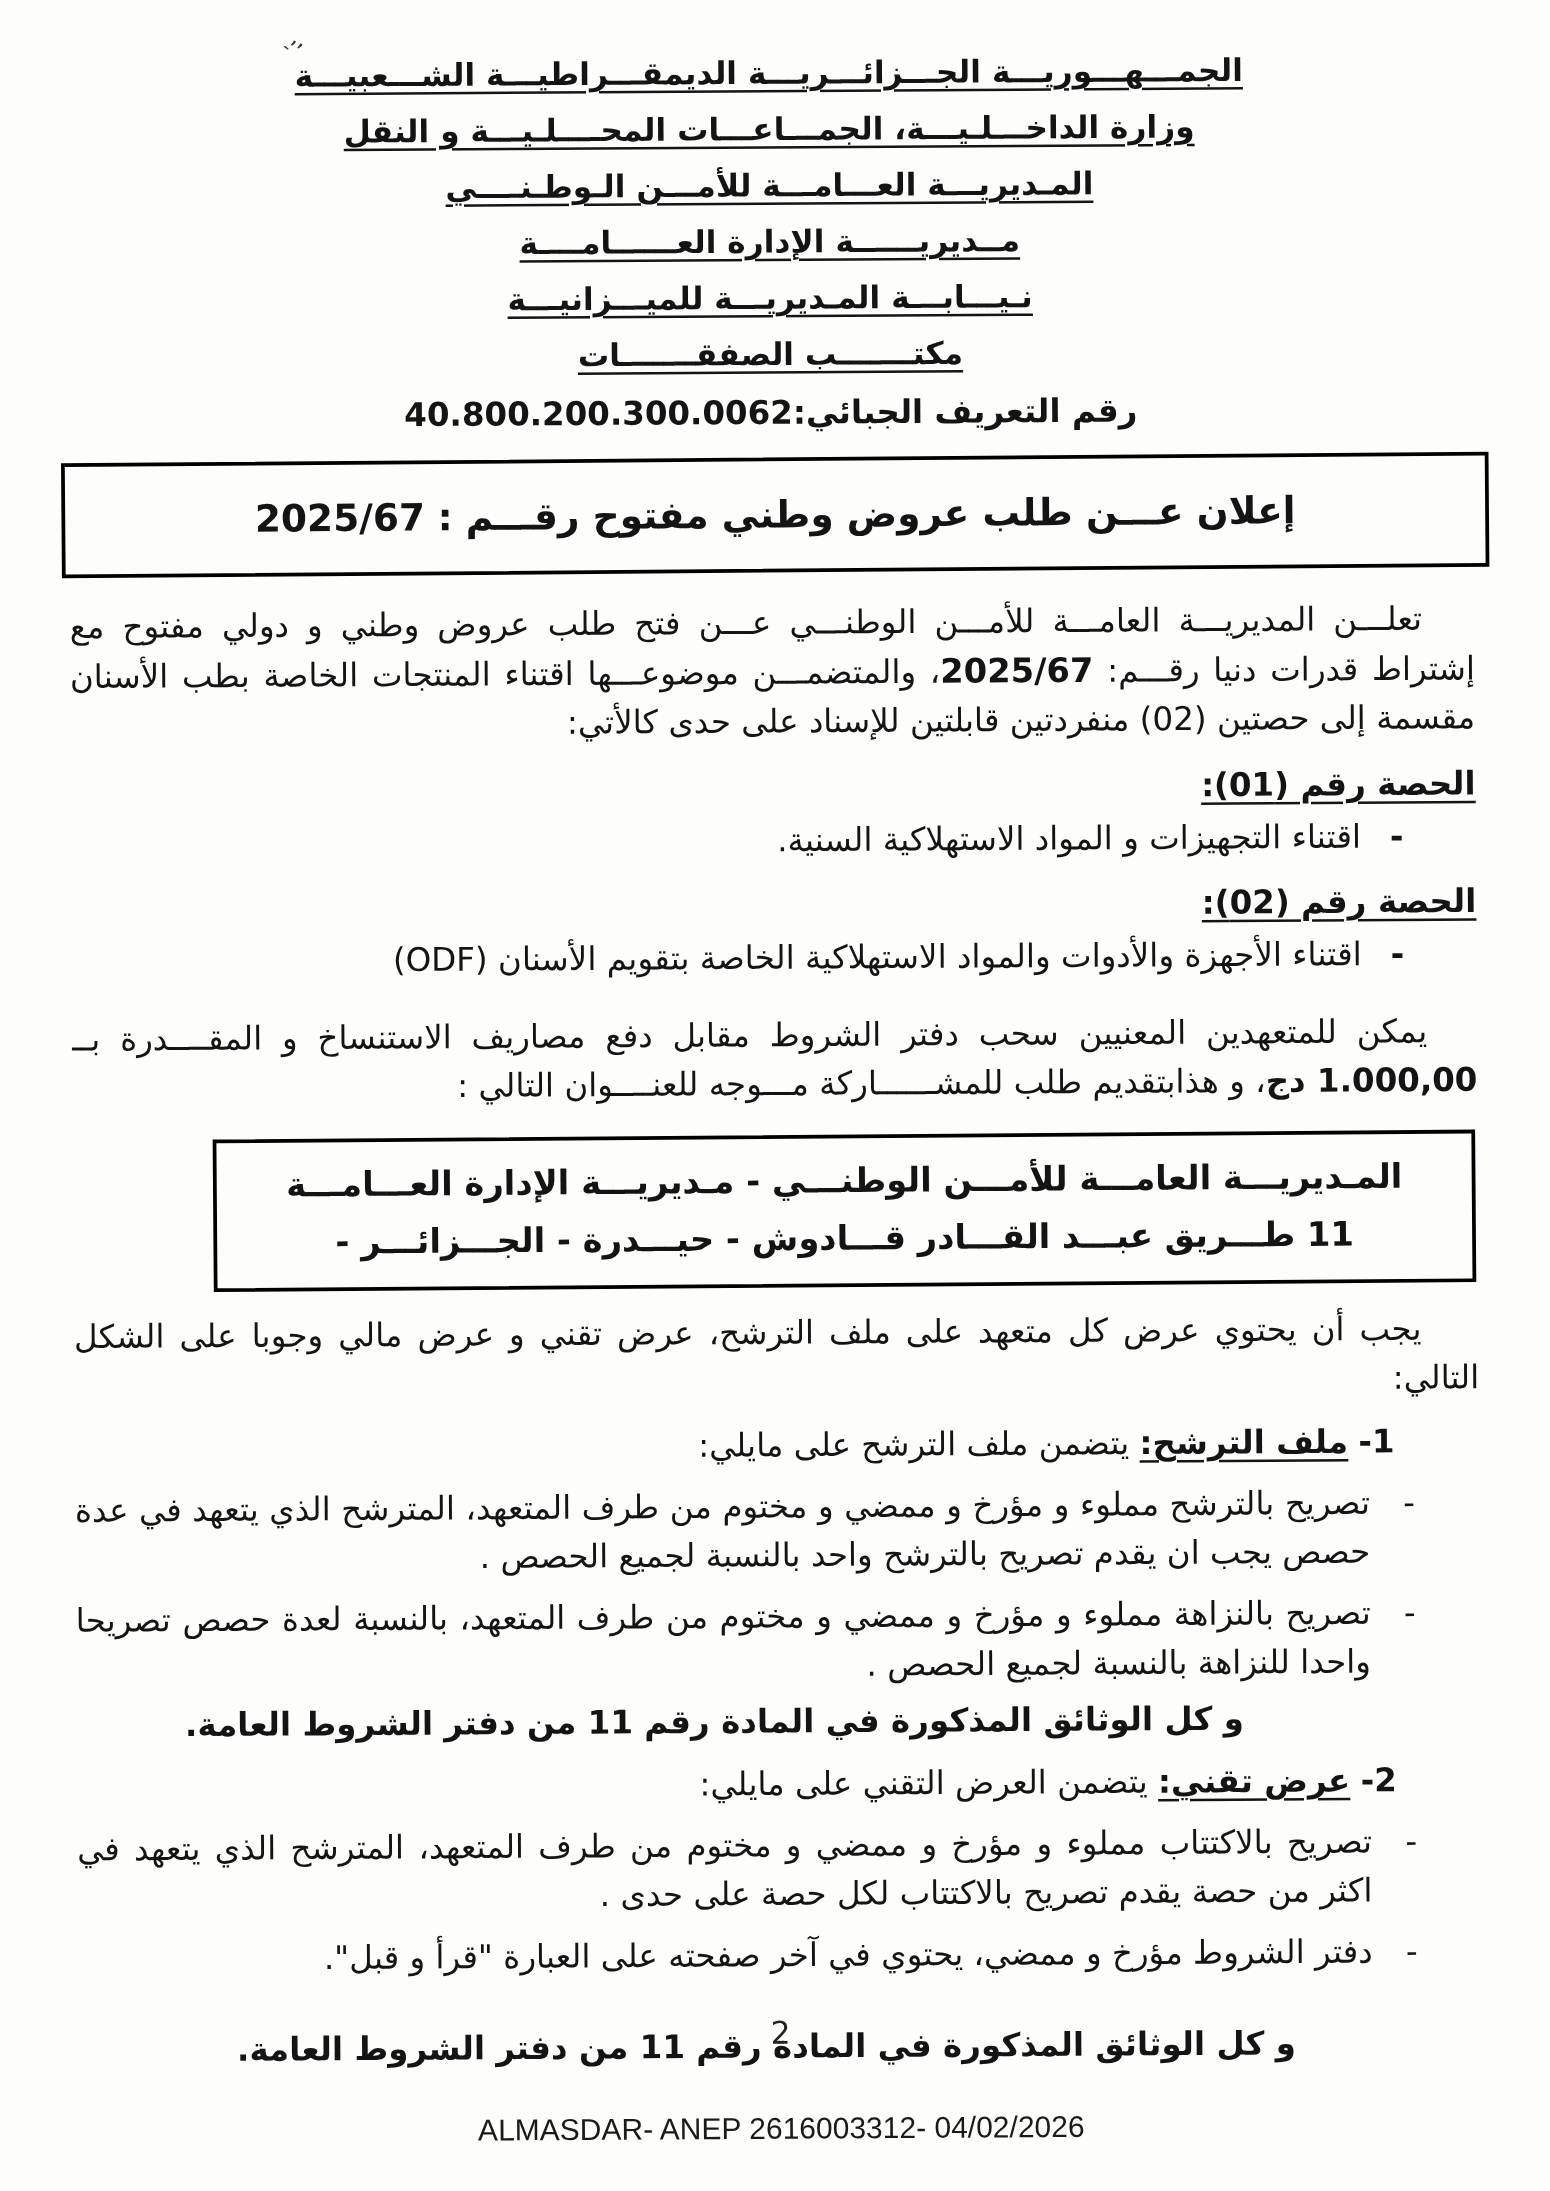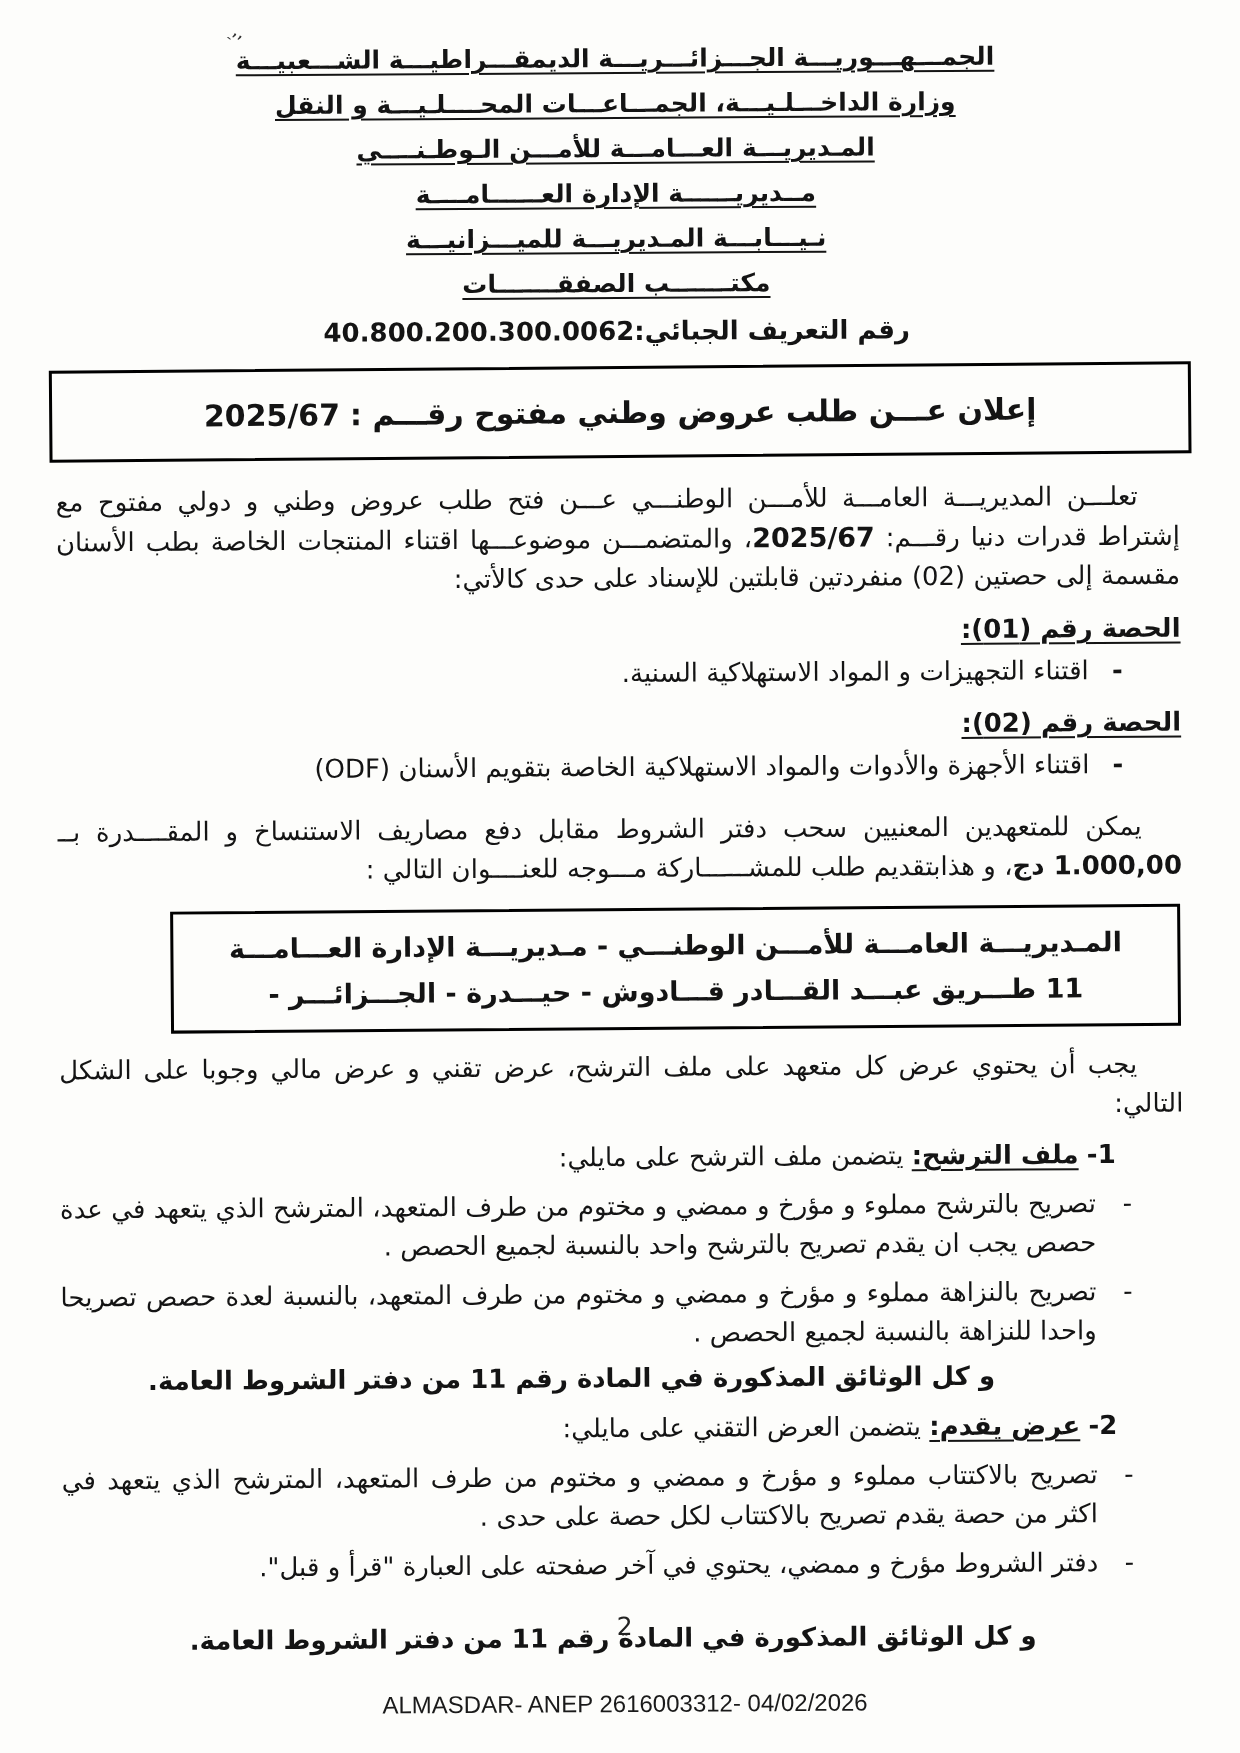--- a/index.html
+++ b/index.html
@@ -145,21 +145,21 @@
       <span class="txt">تصريح بالترشح مملوء و مؤرخ و ممضي و مختوم من طرف المتعهد، المترشح الذي يتعهد في عدة حصص يجب ان يقدم تصريح بالترشح واحد بالنسبة لجميع الحصص .</span>
     </div>
     <div class="bullet">
       <span class="dash">-</span>
       <span class="txt">تصريح بالنزاهة مملوء و مؤرخ و ممضي و مختوم من طرف المتعهد، بالنسبة لعدة حصص تصريحا واحدا للنزاهة بالنسبة لجميع الحصص .</span>
     </div>
     <div class="req-note first">و كل الوثائق المذكورة في المادة رقم 11 من دفتر الشروط العامة.</div>
 
     <div class="section-line">
       <span class="sec-num">2-</span>
-      <span class="sec-title">عرض يقدم:</span><span> يتضمن العرض التقني على مايلي:</span>
+      <span class="sec-title">عرض تقني:</span><span> يتضمن العرض التقني على مايلي:</span>
     </div>
     <div class="bullet">
       <span class="dash">-</span>
       <span class="txt">تصريح بالاكتتاب مملوء و مؤرخ و ممضي و مختوم من طرف المتعهد، المترشح الذي يتعهد في اكثر من حصة يقدم تصريح بالاكتتاب لكل حصة على حدى .</span>
     </div>
     <div class="bullet">
       <span class="dash">-</span>
       <span class="txt">دفتر الشروط مؤرخ و ممضي،  يحتوي في آخر صفحته على العبارة "قرأ و قبل".</span>
     </div>
     <div class="req-note second">و كل الوثائق المذكورة في المادة رقم 11 من دفتر الشروط العامة.</div>

